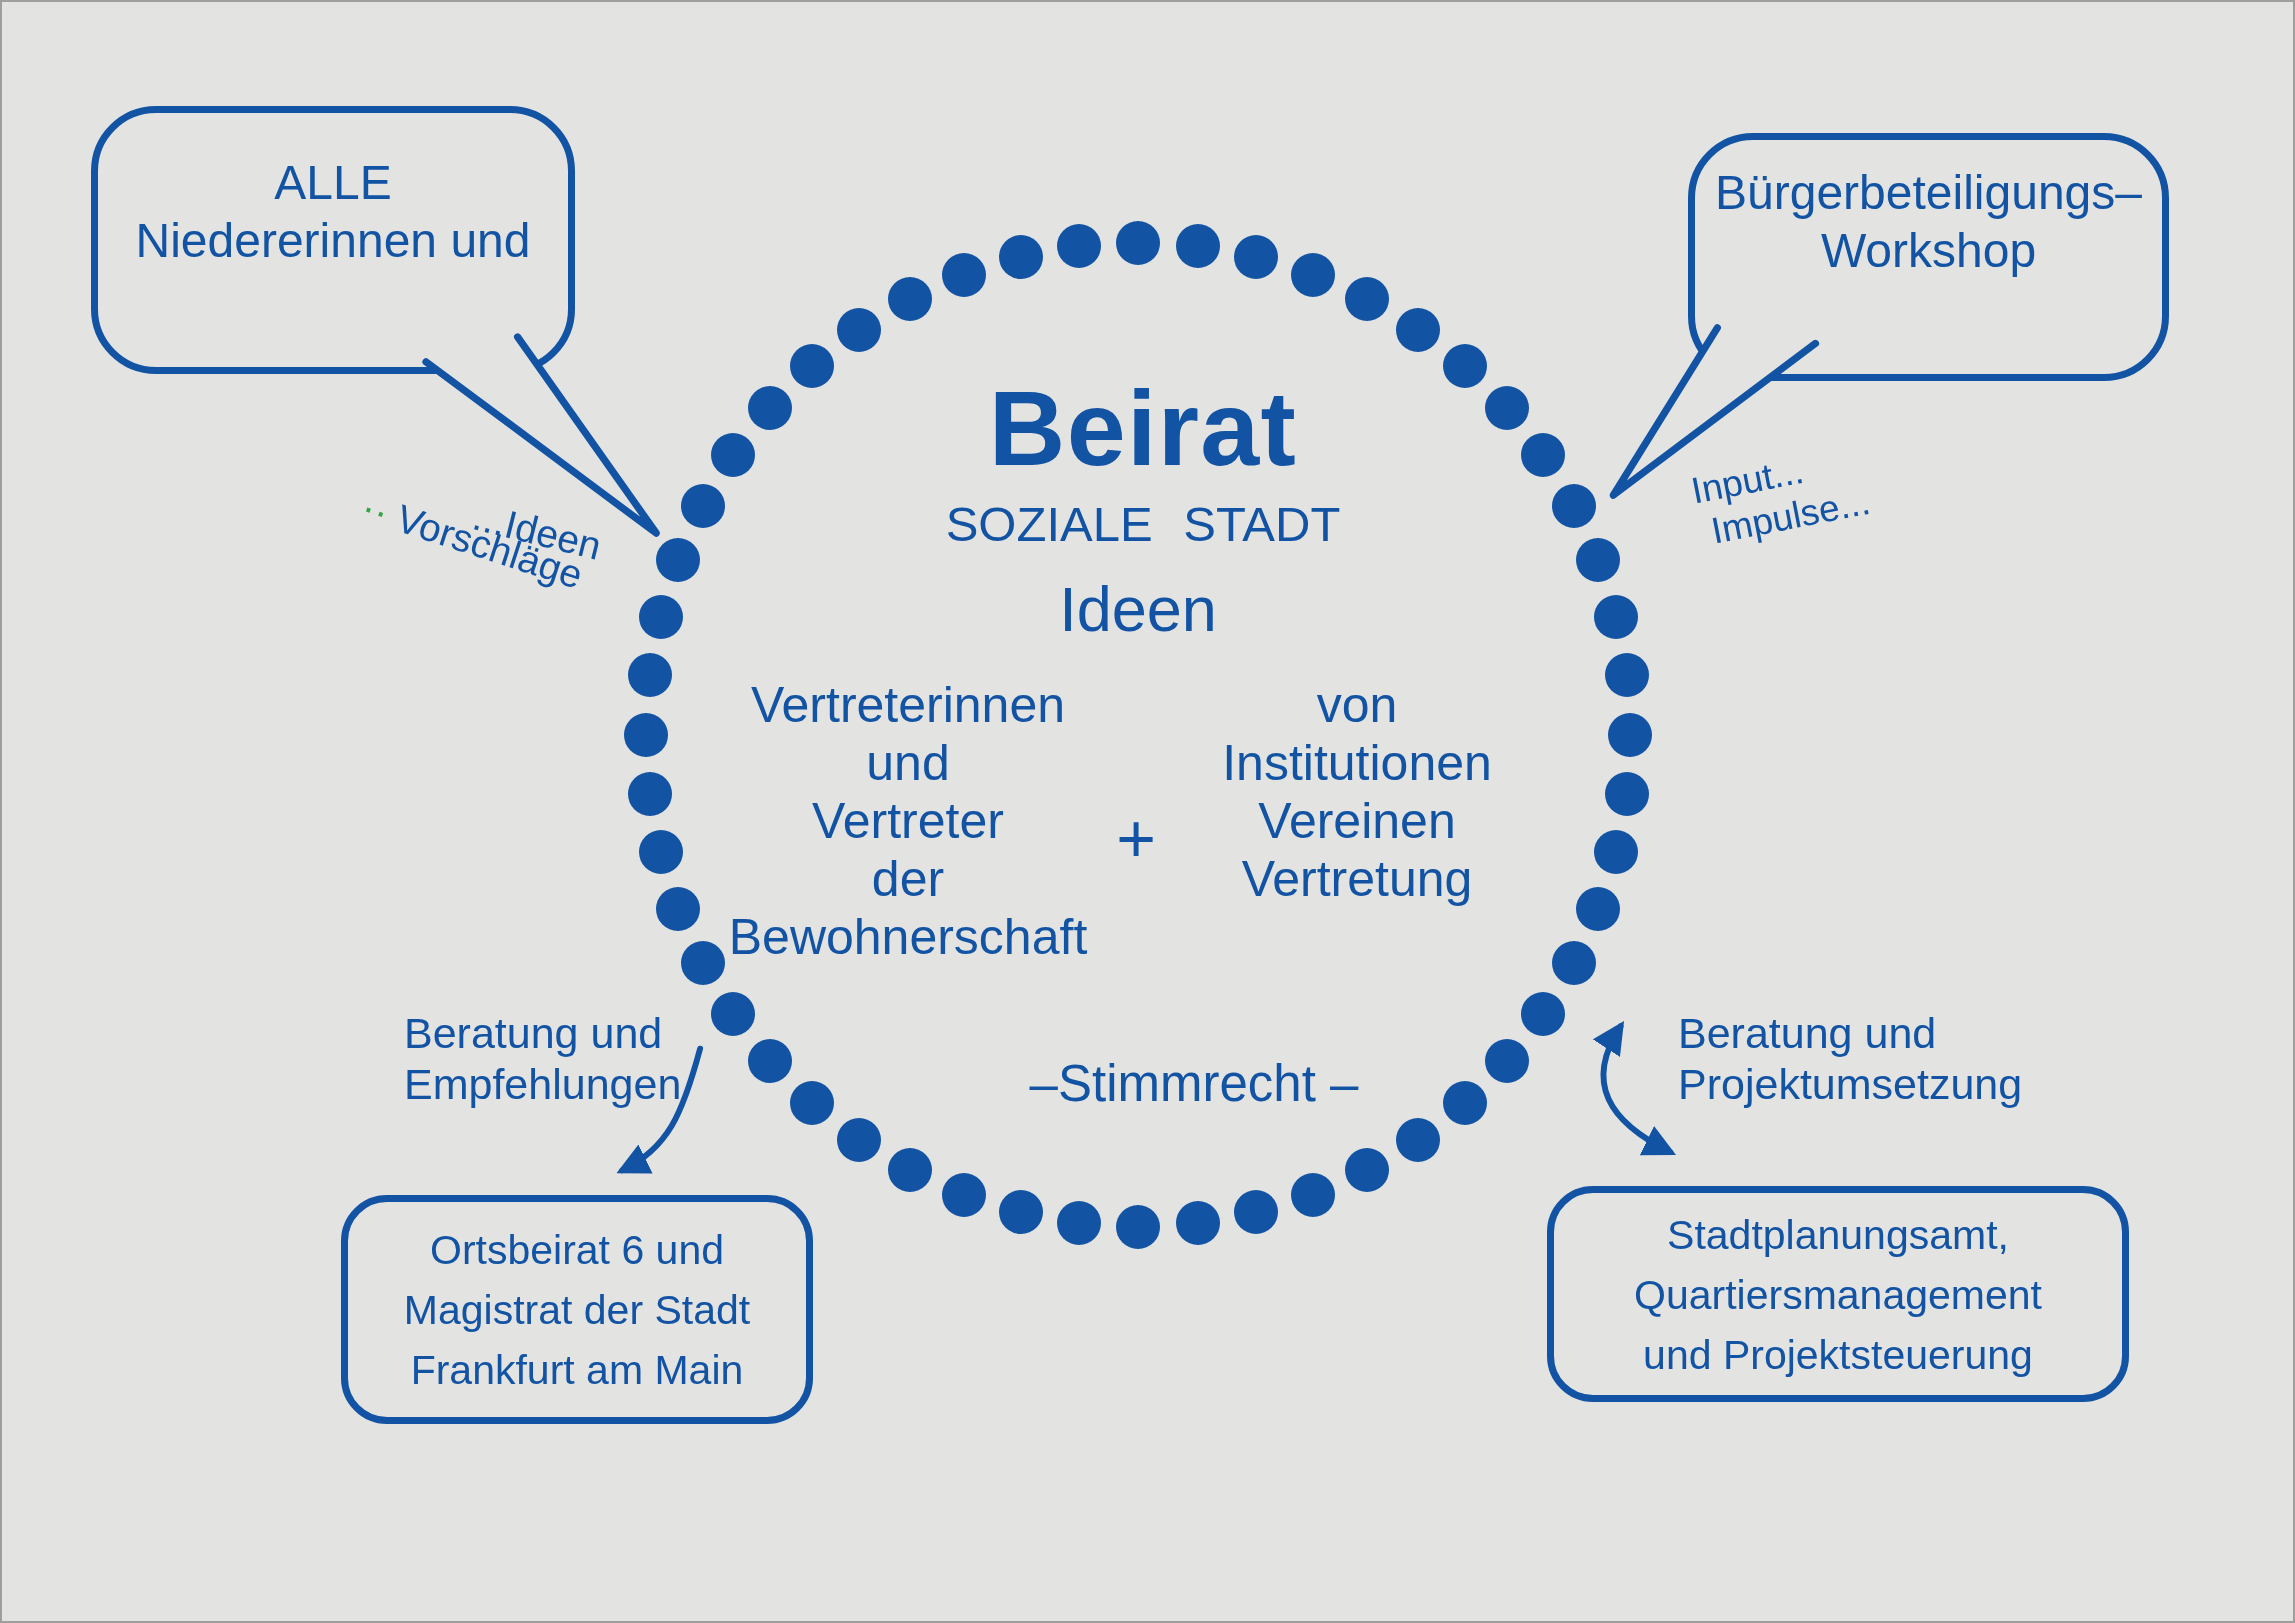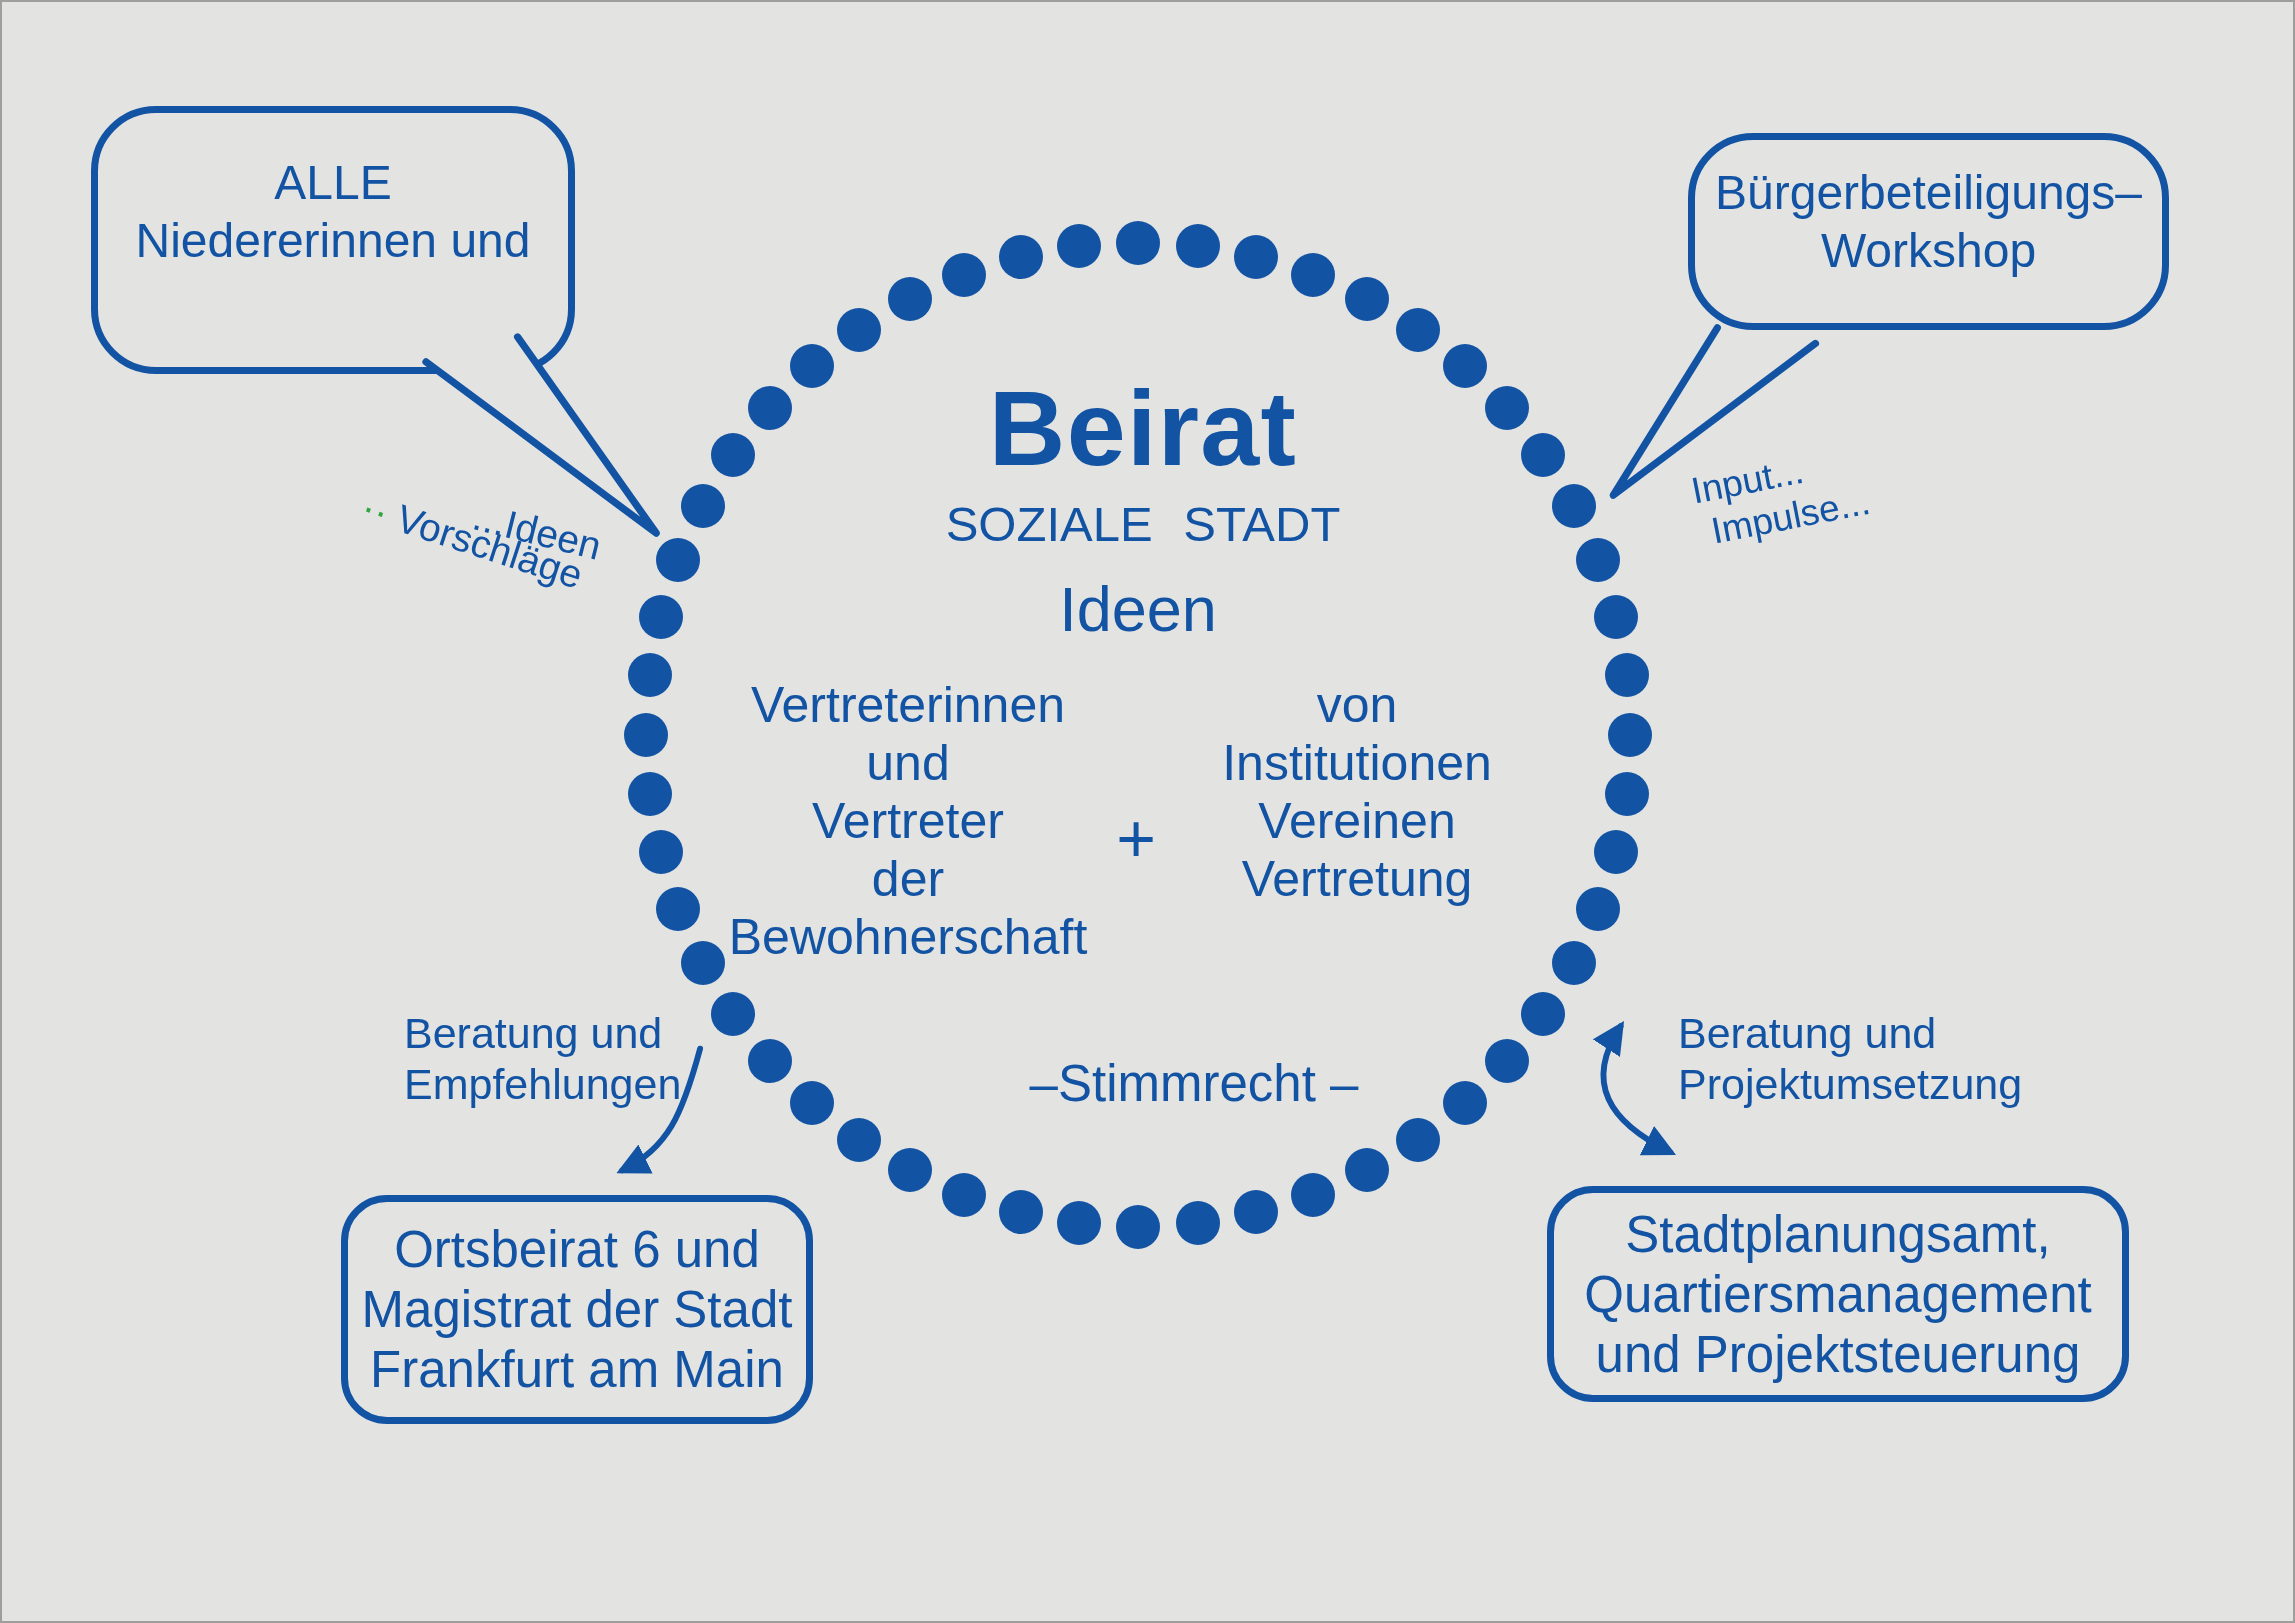--- a/index.html
+++ b/index.html
@@ -33,21 +33,21 @@
     text-align:center;
     font-size:48px;line-height:58px;
     z-index:1;
   }
   .infobox{
     position:absolute;box-sizing:border-box;
     border:7.2px solid var(--blue,#1253a4);
     border-radius:46px;
     background:var(--bg,#e3e3e1);
     text-align:center;
-    font-size:51px;line-height:60px;
+    font-size:41px;line-height:60px;
     z-index:1;
   }
   .note{position:absolute;font-size:39px;white-space:nowrap;transform-origin:left center;}
   .note .green{color:var(--green,#33a643);margin-right:10.5px;}
   .arrow-label{position:absolute;font-size:43px;line-height:51px;white-space:nowrap;}
   .overlay{position:absolute;left:0;top:0;width:2295px;height:1623px;pointer-events:none;z-index:5;}
   .tail{fill:var(--bg,#e3e3e1);stroke:var(--blue,#1253a4);stroke-width:11;stroke-linejoin:round;stroke-linecap:round;}
   .arrow{fill:none;stroke:var(--blue,#1253a4);stroke-width:9;stroke-linecap:round;}
   .mk{fill:var(--blue,#1253a4);}
 </style>
@@ -132,21 +132,21 @@
     <div>Vertretung</div>
   </div>
 
   <div class="abs cx voting" style="left:1144px;top:1052px;margin-left:48px;">–Stimmrecht  –</div>
 
   <div class="bubble" style="left:89px;top:104px;width:484px;height:268px;padding-top:41px;">
     <div>ALLE</div>
     <div>Niedererinnen und</div>
   </div>
 
-  <div class="bubble" style="left:1686px;top:131px;width:481px;height:197px;padding-top:23.6px;">
+  <div class="bubble" style="left:1686px;top:131px;width:481px;height:248px;padding-top:23.6px;">
     <div>Bürgerbeteiligungs–</div>
     <div>Workshop</div>
   </div>
 
   <div class="note" style="left:472px;top:492px;transform:rotate(14deg);">...Ideen</div>
   <div class="note" style="left:361px;top:482px;transform:rotate(18deg);">
     <span class="green">··</span><span>Vorschläge</span>
   </div>
   <div class="note" style="left:1690px;top:469px;transform:rotate(-11deg);font-size:37px;">Input...</div>
   <div class="note" style="left:1710px;top:509px;transform:rotate(-11deg);font-size:37px;">Impulse...</div>

